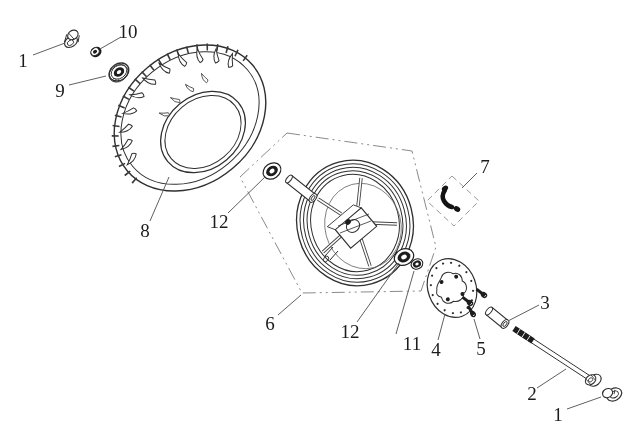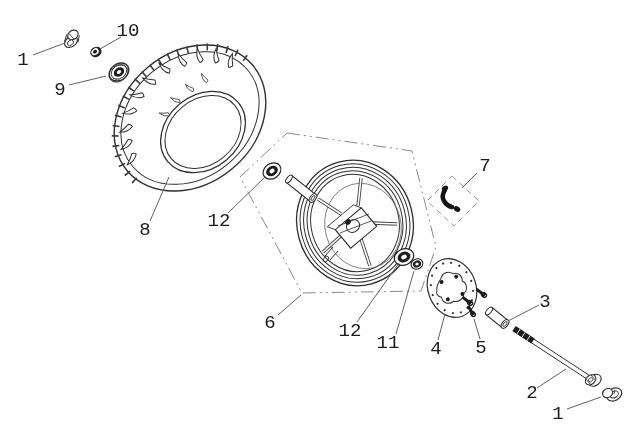--- a/index.html
+++ b/index.html
@@ -7,21 +7,21 @@
     position:relative;
     width:628px;height:432px;
     background:#ffffff;
     font-family:"Liberation Serif", serif;
     overflow:hidden;
   }
   #art{position:absolute;left:0;top:0;}
   .callout{
     position:absolute;
     transform:translate(-50%,-50%);
-    font-family:Liberation Mono, monospace;
+    font-family:Liberation Serif, serif;
     font-size:19px;
     color:#1c1c1c;
     line-height:1;
     user-select:none;
     white-space:nowrap;
   }
 </style>
 </head>
 <body>
 
@@ -250,20 +250,20 @@
     </g>
   </svg>
 
   <div class="callout" style="left:23px;top:60px;">1</div>
   <div class="callout" style="left:128px;top:31px;">10</div>
   <div class="callout" style="left:60px;top:90px;">9</div>
   <div class="callout" style="left:145px;top:230px;">8</div>
   <div class="callout" style="left:219px;top:221px;">12</div>
   <div class="callout" style="left:270px;top:323px;">6</div>
   <div class="callout" style="left:350px;top:331px;">12</div>
-  <div class="callout" style="left:388px;top:343px;">11</div>
+  <div class="callout" style="left:412px;top:343px;">11</div>
   <div class="callout" style="left:436px;top:349px;">4</div>
   <div class="callout" style="left:481px;top:348px;">5</div>
   <div class="callout" style="left:485px;top:166px;">7</div>
   <div class="callout" style="left:545px;top:302px;">3</div>
   <div class="callout" style="left:532px;top:393px;">2</div>
   <div class="callout" style="left:558px;top:414px;">1</div>
 </div>
 
 </body></html>

